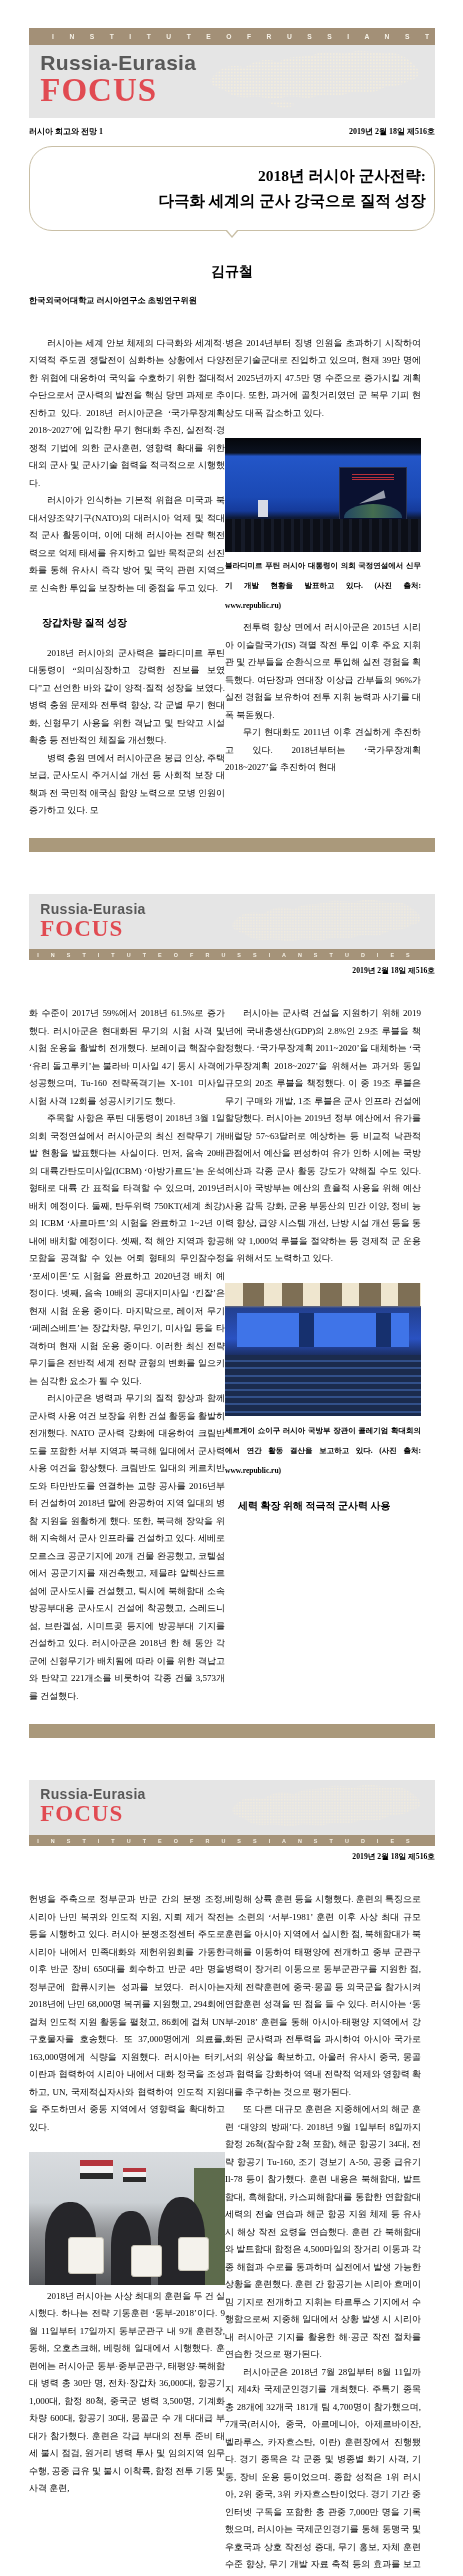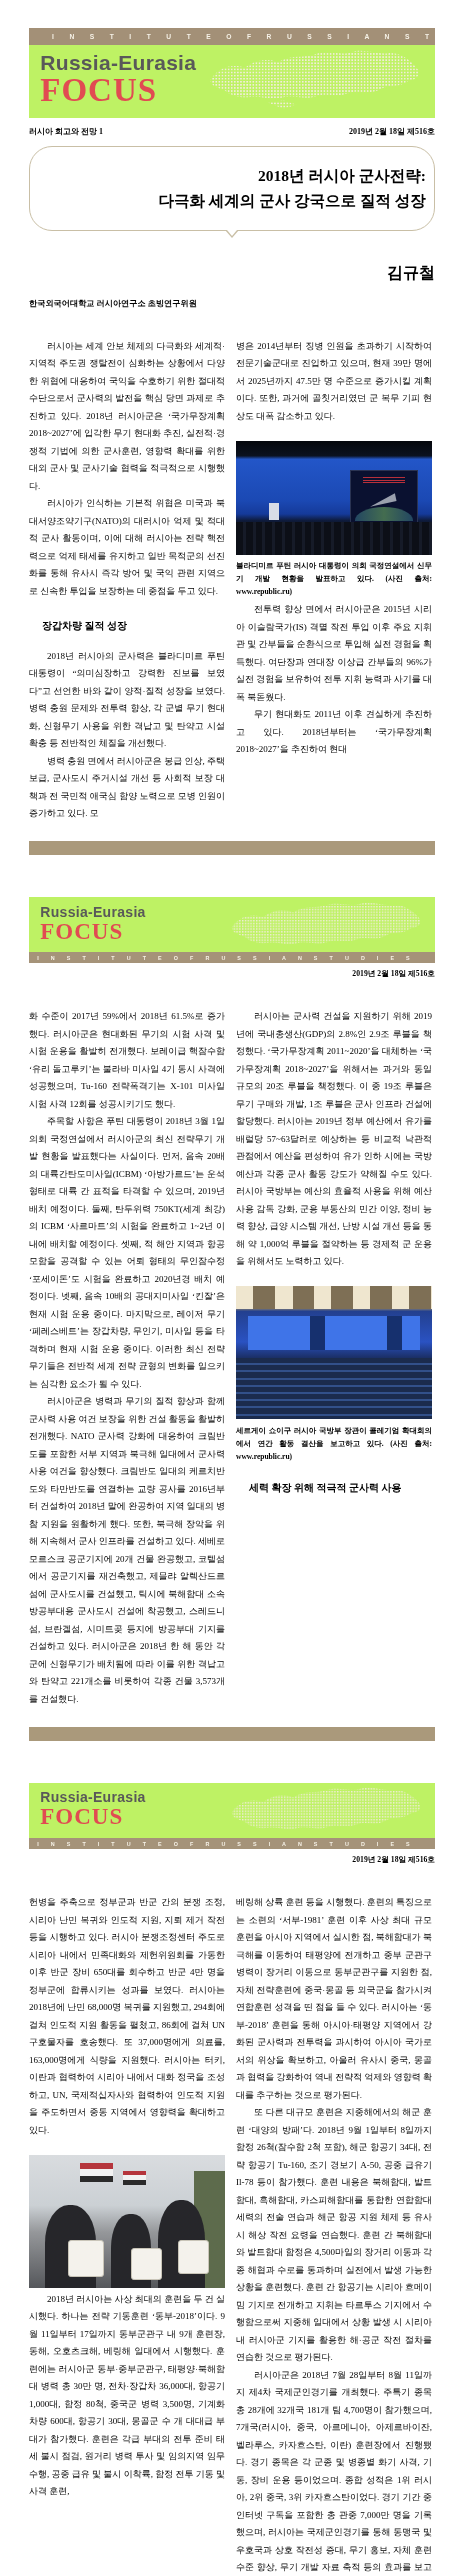--- a/index.html
+++ b/index.html
@@ -5,21 +5,21 @@
   html,body{margin:0;padding:0;background:#ffffff;}
   body{width:464px;font-family:"Liberation Serif","DejaVu Serif",serif;color:#000;}
   .sheet{width:406px;margin:0 auto;position:relative;}
   .page{margin-top:42px;}
   .page.first{margin-top:28px;}
 
   
   .strip{background:#a39077;color:#f6f2e7;font-family:"Liberation Sans","DejaVu Sans",sans-serif;
          font-weight:bold;font-size:6.7px;letter-spacing:1.02em;padding:5.2px 0 4.6px 23px;white-space:nowrap;overflow:hidden;}
   .strip.small{font-size:5.4px;padding:2.6px 0 2.1px 8.2px;letter-spacing:0.98em;background:#a59379;}
-  .band{background:#bef264;position:relative;overflow:hidden;}
+  .band{background:#e5e5e5;position:relative;overflow:hidden;}
   .band.big{height:73px;}
   .band.smallband{height:55px;}
   .brand{position:absolute;left:11.3px;top:7.2px;line-height:1;}
   .brand .line1{font-family:"Liberation Sans","DejaVu Sans",sans-serif;font-weight:bold;color:#595959;letter-spacing:0.3px;}
   .brand .line2{font-family:"Liberation Serif","DejaVu Serif",serif;font-weight:bold;color:#e14b52;letter-spacing:1px;}
   .band.big .line1{font-size:21px;}
   .band.big .line2{font-size:33px;margin-top:1px;}
   .band.smallband .line1{font-size:14px;}
   .band.smallband .line2{font-size:23px;margin-top:1px;}
   .mapwrap{position:absolute;right:1px;top:2.1px;}
@@ -28,36 +28,36 @@
   .date-line{text-align:right;margin-top:6.2px;font-weight:bold;font-size:7.7px;}
 
   
   .bubble{border:1px solid #c9bfa6;border-radius:23px;margin-top:9.3px;padding:15.5px 8.2px 17.5px;
           text-align:center;position:relative;background:#fff;}
   .bubble .t{font-weight:bold;font-size:15.5px;line-height:25px;text-align:right;}
   .bubble::after{content:"";position:absolute;left:50%;bottom:-8.2px;margin-left:-7.2px;width:0;height:0;
           border-left:7.2px solid transparent;border-right:7.2px solid transparent;border-top:8.2px solid #c9bfa6;}
   .bubble::before{content:"";position:absolute;left:50%;bottom:-6.2px;margin-left:-5.2px;width:0;height:0;z-index:1;
           border-left:5.2px solid transparent;border-right:5.2px solid transparent;border-top:6.2px solid #ffffff;}
-  .author{ text-align:right;font-weight:bold;font-size:16px;margin-top:32px;}
+  .author{ text-align:center;font-weight:bold;font-size:14px;margin-top:32px;}
   .affil{ text-align:left;font-weight:bold;font-size:8.2px;margin-top:13.4px;}
 
   
-  .cols{display:flex;gap:11px;margin-top:29px;}
+  .cols{display:flex;gap:0;margin-top:29px;}
   .col{width:196px;font-size:9px;line-height:17.5px;text-align:justify;}
   .col p{margin:0;text-indent:2em;}
   .col p.cont{text-indent:0;}
   .col h4{font-size:10px;margin:16.5px 0 13.4px;text-indent:1.3em;font-weight:bold;}
   .p1cols{min-height:289px;}
   .midcols{min-height:518px;}
 
   
   figure{margin:15.5px 0 3.1px;}
   .photo{width:100%;position:relative;overflow:hidden;}
-  figcaption{font-weight:bold;font-size:7.5px;line-height:13px;margin-top:4.6px;text-align:justify;}
+  figcaption{font-weight:bold;font-size:7.5px;line-height:20px;margin-top:4.6px;text-align:justify;}
 
   .photo-putin{height:114px;background:linear-gradient(180deg,#05070c 0%,#0b1220 13%,#2356c8 16%,#1b49b4 52%,#153a9a 64%,#0e1a38 70%,#0a0d16 100%);}
   .ph-screen{position:absolute;right:7%;top:26%;width:34%;height:46%;background:#0a1130;border:0.5px solid #2a3352;}
   .ph-screen::before{content:"";position:absolute;left:18%;top:10%;width:64%;height:16%;
       background:repeating-linear-gradient(180deg,#b8303a 0 1px,#0a1130 1px 2.6px);}
   .ph-screen::after{content:"";position:absolute;left:28%;top:48%;width:0;height:0;
       border-left:27px solid transparent;border-bottom:8.2px solid #9aa0ad;transform:rotate(-12deg);}
   .ph-earth{position:absolute;left:6%;bottom:6%;width:88%;height:26%;border-radius:50% 50% 0 0/100% 100% 0 0;
       background:linear-gradient(90deg,#27506b,#4e7d55,#27506b);opacity:.85;}
   .ph-crowd{position:absolute;bottom:0;left:0;right:0;height:29%;

